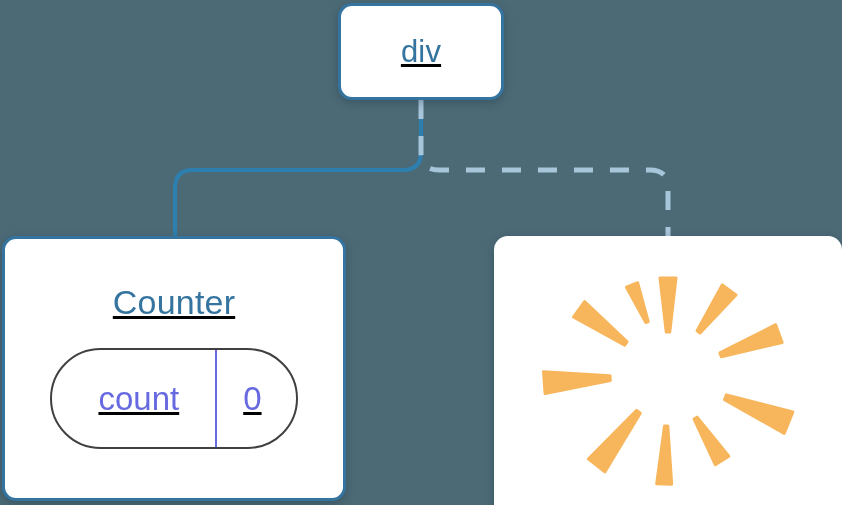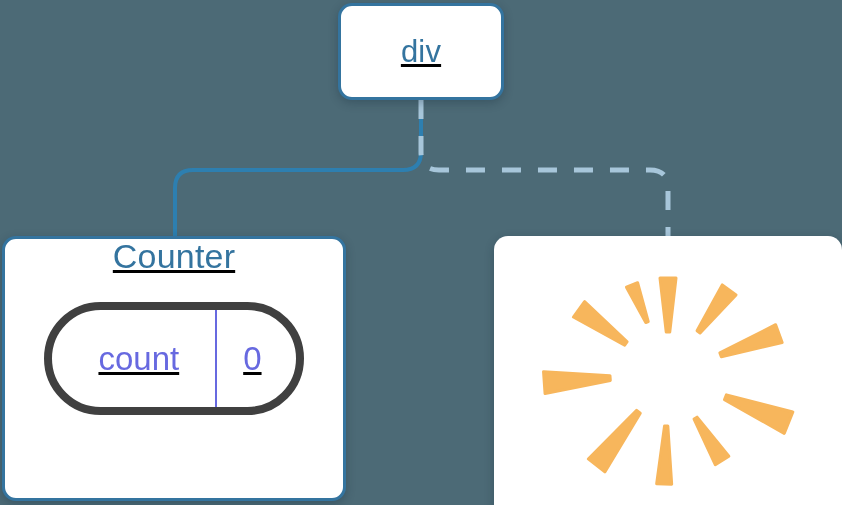--- a/index.html
+++ b/index.html
@@ -65,32 +65,33 @@
 
   
   #node-counter {
     left: 2px;
     top: 236px;
     width: 344px;
     height: 265px;
     display: flex;
     flex-direction: column;
     align-items: center;
+    padding-top: 46px;
   }
   #counter-title {
     font-size: 34px;
   }
 
   
   .state-pill {
     margin-top: 29px;
     height: 97px;
     display: flex;
     align-items: stretch;
-    border: 8px solid #404040;
+    border: 2px solid #404040;
     border-radius: 60px;
     overflow: hidden;
     background: #ffffff;
   }
   .pill-key,
   .pill-val {
     display: flex;
     align-items: center;
     justify-content: center;
     color: #6769e0;

